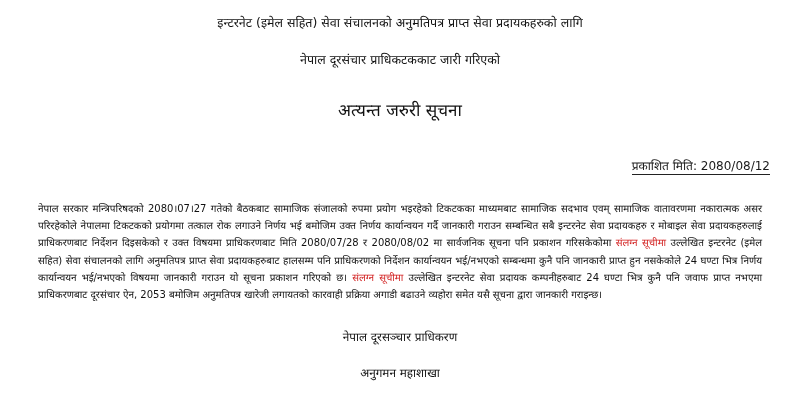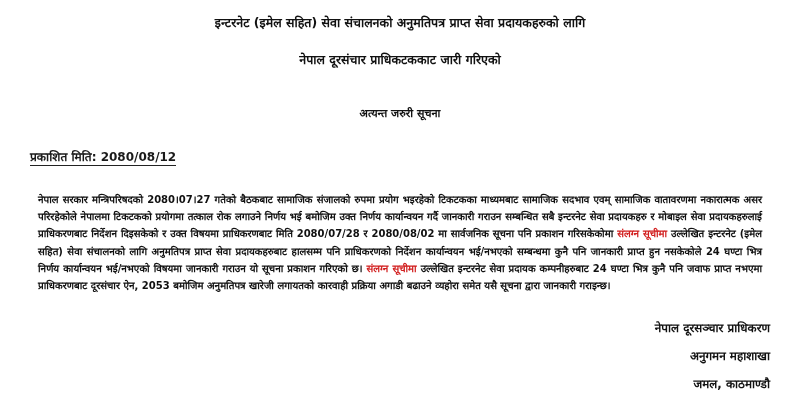--- a/index.html
+++ b/index.html
@@ -13,34 +13,33 @@
     font-family: "DejaVu Sans", sans-serif;
     color: #1a1a1a;
     overflow: hidden;
   }
   .page {
     width: 800px;
     height: 400px;
     position: relative;
     box-sizing: border-box;
     padding: 10px 30px 0 30px;
-    font-weight: bold;
   }
   .head-line {
     text-align: center;
     font-size: 12.5px;
     line-height: 1.5;
     color: #111111;
   }
   .head-1 { margin-top: 4px; }
   .head-2 { margin-top: 18px; }
-  .head-3 { margin-top: 36px; font-size: 11px; }
+  .head-3 { margin-top: 28px; font-size: 17px; }
   .pub-date {
-    text-align: left;
-    margin-top: 26px;
+    text-align: right;
+    margin-top: 34px;
     font-size: 12px;
   }
   .pub-date span {
     border-bottom: 1px solid #222;
     padding-bottom: 1px;
   }
   .body-text {
     margin-top: 26px;
     font-size: 10px;
     line-height: 1.72;
@@ -51,21 +50,21 @@
   .hl {
     color: #d21f1f;
   }
   .sig {
     margin-top: 22px;
     text-align: center;
     font-size: 11.8px;
     line-height: 2.05;
     color: #111111;
   }
-  .sig div { margin-top: 4px; text-align: right; }
+  .sig div { margin-top: 12px; }
 </style>
 </head>
 <body>
 
 <div class="page">
 
   <div class="head-line head-1">इन्टरनेट (इमेल सहित) सेवा संचालनको अनुमतिपत्र प्राप्त सेवा प्रदायकहरुको लागि</div>
 
   <div class="head-line head-2">नेपाल दूरसंचार प्राधिकटककाट जारी गरिएको</div>
 

